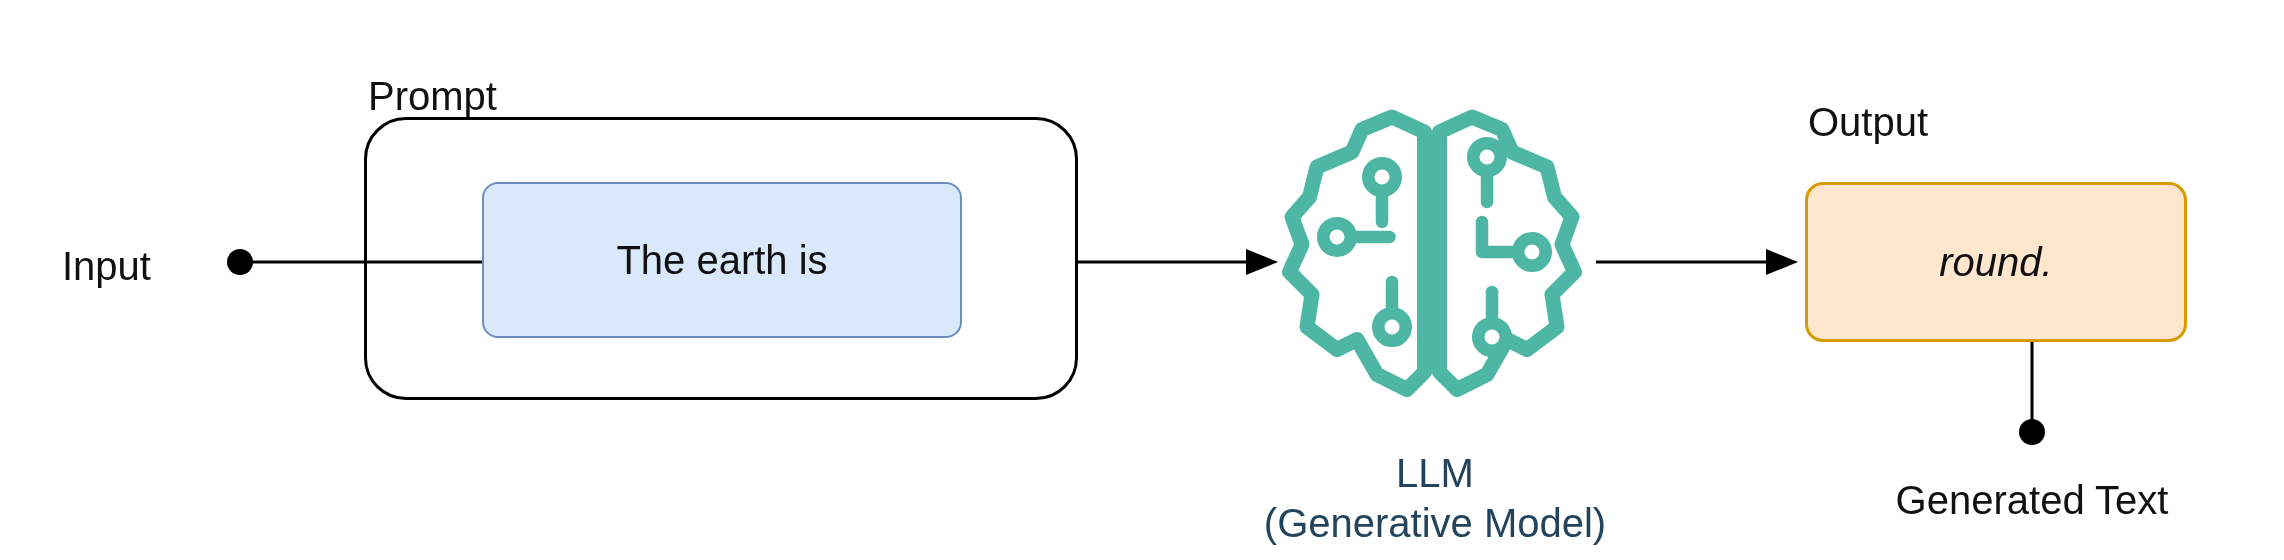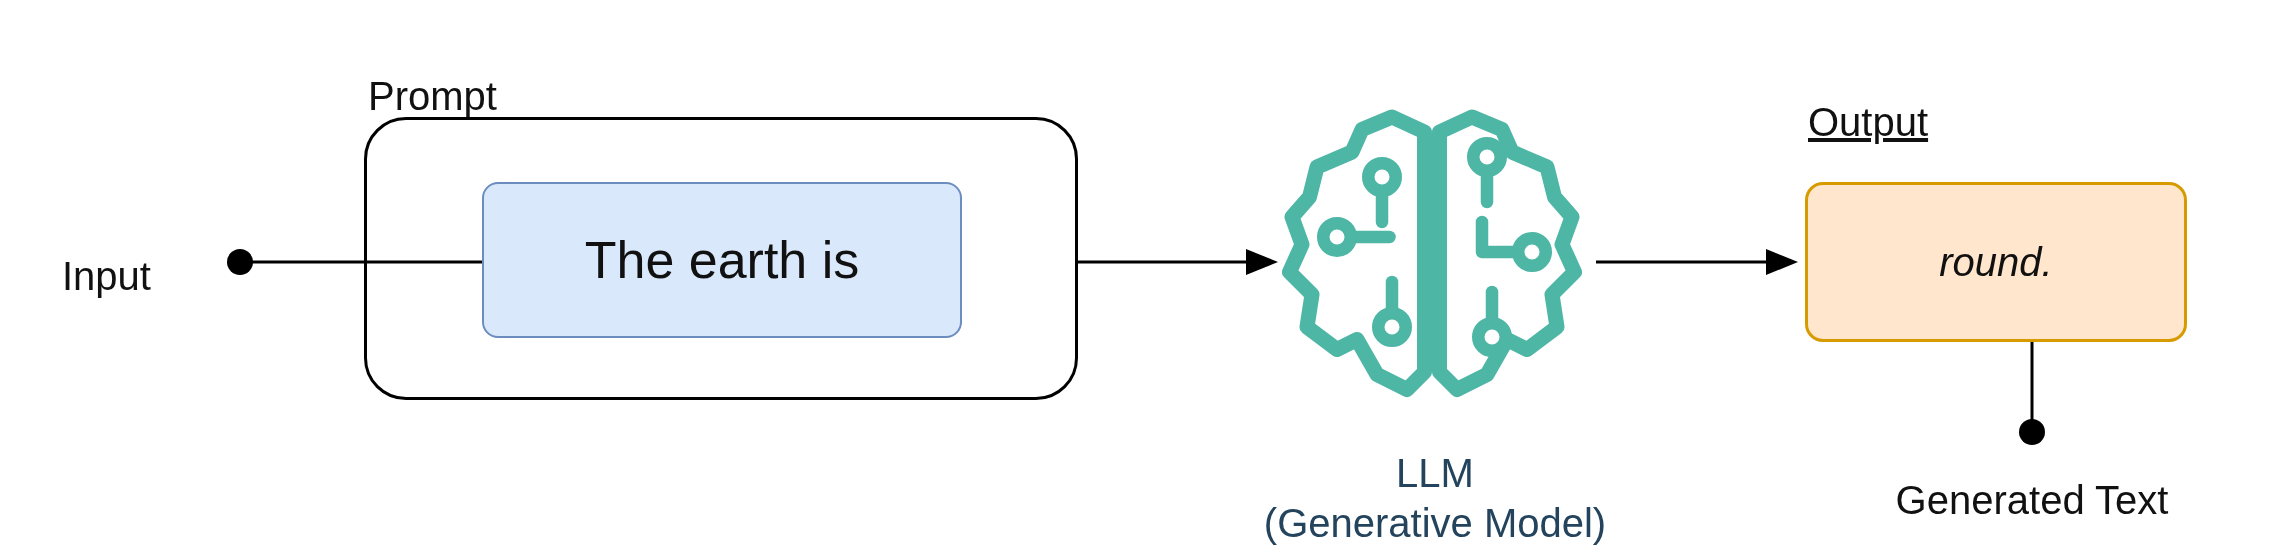--- a/index.html
+++ b/index.html
@@ -48,21 +48,21 @@
   .prompt-inner {
     left: 482px; top: 182px;
     width: 480px; height: 156px;
     background: var(--prompt-inner-fill, #dae8fc);
     border: 2.5px solid var(--prompt-inner-border, #6c8ebf);
     border-radius: 16px;
     box-sizing: border-box;
     display: flex;
     align-items: center;
     justify-content: center;
-    font-size: 52px;
+    font-size: 40px;
     color: #111111;
   }
 
   
   .brain-wrap { left: 1282px; top: 102px; width: 300px; height: 310px; }
   .brain-stroke {
     stroke: var(--brain-icon, #4DB6A4);
     fill: none;
     stroke-width: 6;
     stroke-linejoin: round;
@@ -98,23 +98,23 @@
     border: 3px solid var(--output-border, #d79b00);
     border-radius: 18px;
     box-sizing: border-box;
     display: flex;
     align-items: center;
     justify-content: center;
     font-size: 40px;
     font-style: italic;
     color: #111111;
   }
-  .output-label { left: 1808px; top: 98px; text-decoration: underline; }
+  .output-label { left: 1808px; top: 98px; }
 
-  .input-label { left: 62px; top: 252px; }
+  .input-label { left: 62px; top: 242px; }
 
   .generated-label {
     left: 1802px; top: 476px;
     width: 460px;
     text-align: center;
   }
 </style>
 </head>
 <body>
 

